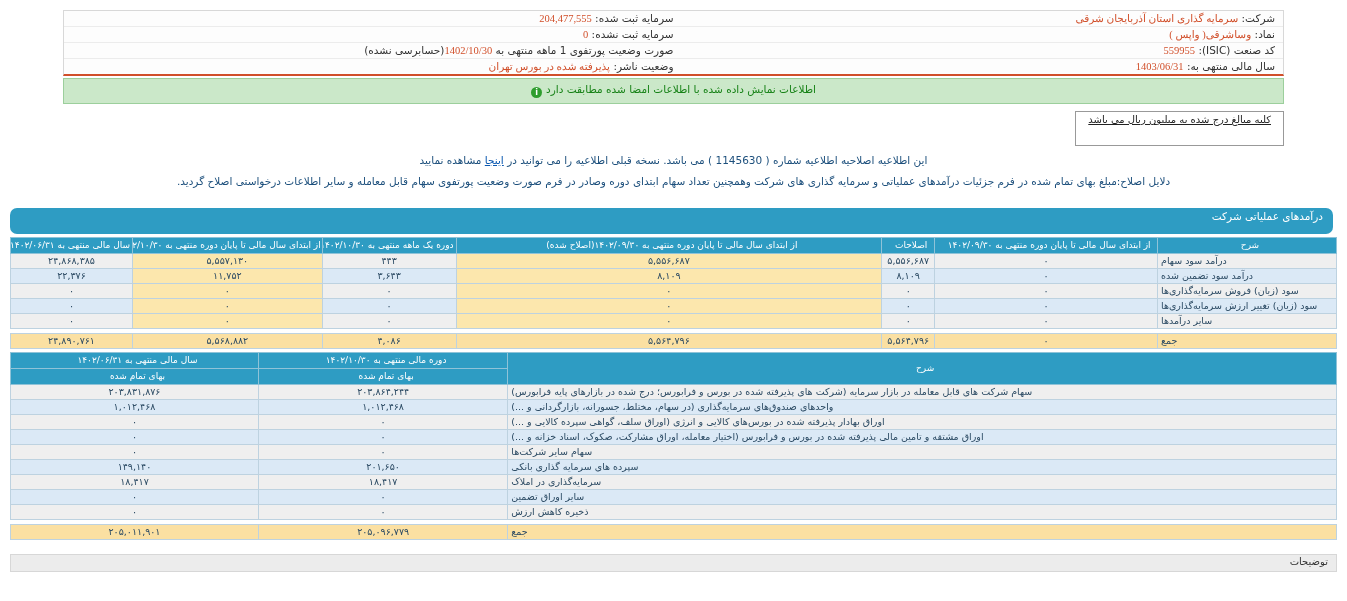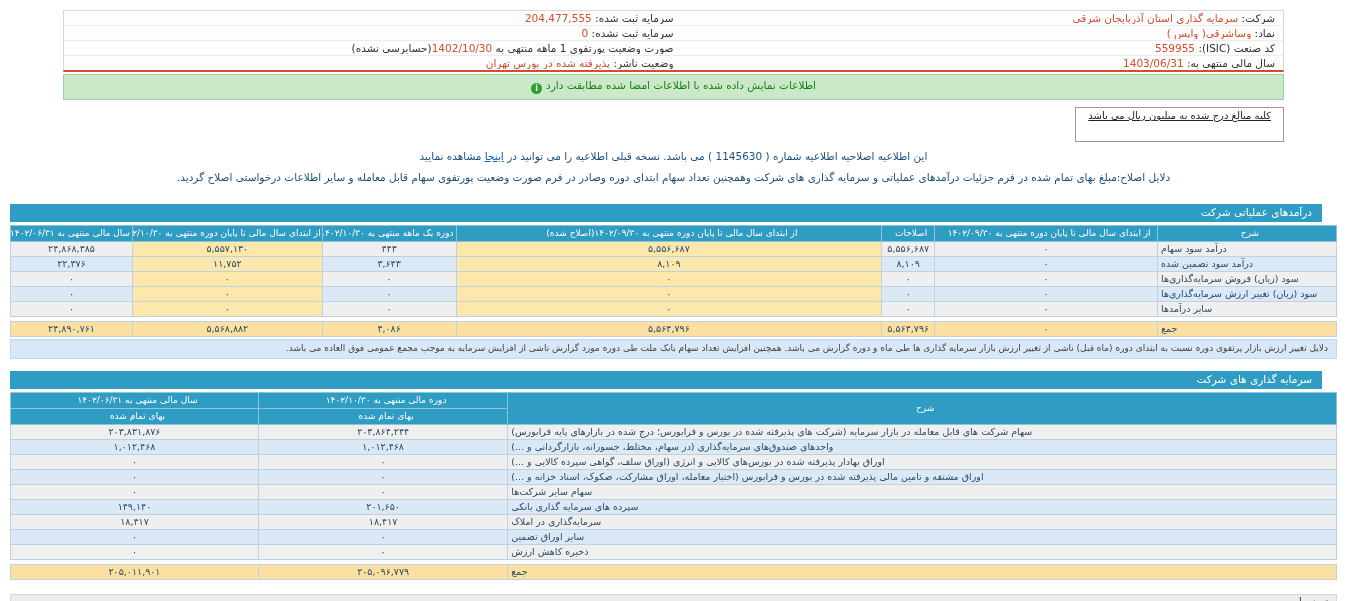--- a/index.html
+++ b/index.html
@@ -9,43 +9,43 @@
   }
   
   .info-box{
     margin:10px 63px 0 63px;border:1px solid #d8d8d8;border-bottom:2px solid #d14f2a;
     background:#fdfdfd;
   }
   .info-row{display:flex;border-bottom:1px solid #ececec;padding:1px 8px;font-size:10.5px;line-height:12px;}
   .info-row:last-child{border-bottom:none;}
   .info-cell{flex:1 1 50%;white-space:nowrap;overflow:hidden;}
   .lbl{color:#333;}
-  .val{color:#d14f2a;}
+  .val{color:#d14f2a;font-family:Liberation Serif, serif;}
   
   .green-bar{
     margin:2px 63px 0 63px;background:#cbe8c9;border:1px solid #9ccf9c;
     text-align:center;color:#178217;font-size:10.5px;padding:4px 0 5px 0;line-height:12px;
   }
   .info-icon{
     display:inline-block;width:11px;height:11px;border-radius:50%;background:#2e9e2e;color:#fff;
     font-size:8px;line-height:11px;text-align:center;font-weight:bold;vertical-align:-2px;margin-right:4px;
   }
   
   .million-wrap{margin:4px 63px 0 63px;}
   .million-box{
     display:inline-block;border:1px solid #999;background:#fff;padding:2px 12px 20px 12px;
     font-size:10px;color:#222;text-decoration:underline;
   }
   
   .notice{ text-align:center;color:#1c4f7c;font-size:10.5px;margin-top:8px;line-height:13px;}
   .notice a{color:#0a58b0;text-decoration:underline;cursor:pointer;}
   
   .tbl-title{
-    margin:20px 25px 0 10px;background:#2e9cc3;color:#fff;font-size:10.5px;
-    padding:2px 10px 4px 10px;line-height:12px;
+    margin:20px 14px 0 10px;background:#2e9cc3;color:#fff;font-size:10.5px;
+    padding:2px 10px 12px 10px;line-height:12px;border-radius:7px;
   }
   .tbl-title.second{margin-top:12px;}
   table{width:1327px;margin:3px 10px 0 10px;border-collapse:collapse;table-layout:fixed;}
   th{
     background:#2e9cc3;color:#fff;font-weight:normal;font-size:9px;
     border:1px solid #8fc3d8;padding:2px 2px 3px 8px;white-space:nowrap;overflow:hidden;
   }
   td{
     text-align:center;font-size:9.5px;color:#2b4a63;border:1px solid #bdd2e0;
     padding:1px 3px 2px 3px;height:11px;white-space:nowrap;overflow:hidden;
@@ -205,23 +205,21 @@
         <td>۰</td>
         <td>۵,۵۶۴,۷۹۶</td>
         <td>۵,۵۶۴,۷۹۶</td>
         <td>۴,۰۸۶</td>
         <td>۵,۵۶۸,۸۸۲</td>
         <td>۲۴,۸۹۰,۷۶۱</td>
       </tr>
     </tbody>
   </table>
 
-  <div class="notes-body">دلایل تغییر ارزش بازار پرتفوی دوره نسبت به ابتدای دوره (ماه قبل) ناشی از تغییر ارزش بازار سرمایه گذاری ها طی ماه و دوره گزارش می باشد. همچنین افزایش تعداد سهام بانک ملت طی دوره مورد گزارش ناشی از افزایش سرمایه به موجب مجمع عمومی فوق العاده می باشد.</div>
-
-  <div class="tbl-title second sec2">سرمایه گذاری های شرکت</div>
+
   <table class="t2">
     <colgroup>
       <col style="width:62.5%">
         <col style="width:18.8%">
         <col style="width:18.7%">
     </colgroup>
     <thead>
       <tr>
         <th rowspan="2">شرح</th>
         <th>دوره مالی منتهی به ۱۴۰۲/۱۰/۳۰</th>

